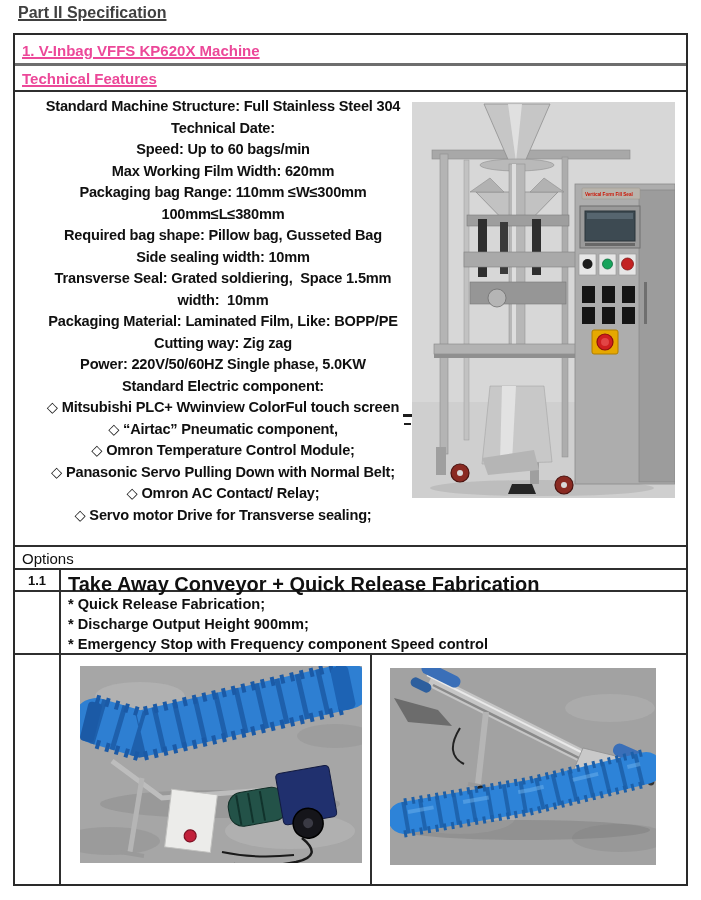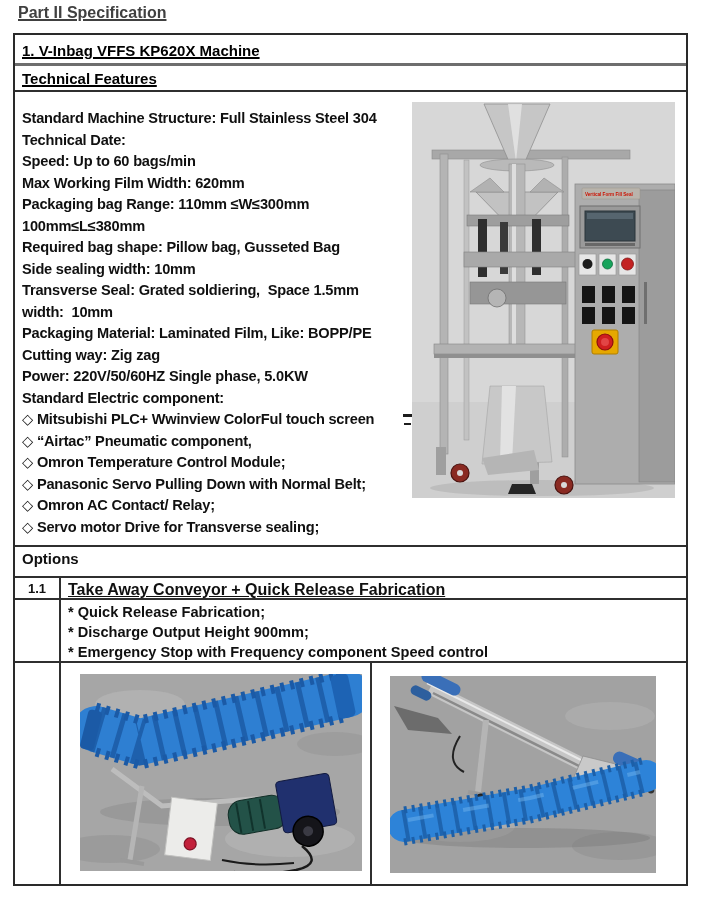--- a/index.html
+++ b/index.html
@@ -4,36 +4,36 @@
 <style>
   html,body{margin:0;padding:0;background:#ffffff;}
   .page{position:relative;width:701px;height:900px;background:#ffffff;overflow:hidden;
         font-family:"Liberation Sans","DejaVu Sans",sans-serif;color:#101010;}
   .doc-title{position:absolute;left:18px;top:4px;font-size:16px;font-weight:bold;
         color:#404040;text-decoration:underline;text-decoration-thickness:2px;}
   .tbl{position:absolute;left:13px;top:33px;width:675px;height:853px;
         border:2px solid #2a2a2a;background:#fff;display:flex;flex-direction:column;box-sizing:border-box;}
   .row{box-sizing:border-box;flex:none;}
   .r1{height:31px;border-bottom:3px solid #6e6e6e;padding:7px 0 0 7px;}
-  .r1 .blue, .r2 .blue{font-size:15px;font-weight:bold;color:#000000;
+  .r1 .blue, .r2 .blue{font-size:15px;font-weight:bold;color:#ec4899;
         text-decoration:underline;text-decoration-thickness:2px;}
   .r2{height:26px;border-bottom:2px solid #2f2f2f;padding:4px 0 8px 7px;}
   .r3{height:455px;border-bottom:2px solid #2f2f2f;position:relative;}
-  .tech-text{position:absolute;left:7px;top:16px;width:402px;}
+  .tech-text{position:absolute;left:7px;top:4px;width:402px;text-align:center;}
   .tech-line{font-size:14.6px;font-weight:bold;line-height:21.5px;height:21.5px;
         white-space:pre;letter-spacing:-0.2px;}
   .machine-photo{position:absolute;left:397px;top:10px;width:263px;height:396px;}
-  .r4{height:31px;border-bottom:2px solid #2f2f2f;padding:3px 0 0 7px;font-size:15px;font-weight:bold;}
+  .r4{height:23px;border-bottom:2px solid #2f2f2f;padding:3px 0 0 7px;font-size:15px;font-weight:normal;}
   .r5{height:22px;border-bottom:2px solid #2f2f2f;display:flex;}
   .r6{height:63px;border-bottom:2px solid #2f2f2f;display:flex;}
   .r7{flex:1 1 auto;display:flex;}
   .cell-num{flex:none;width:46px;border-right:2px solid #2f2f2f;box-sizing:border-box;
         text-align:center;font-size:13px;font-weight:bold;padding-top:3px;}
   .cell-spacer{flex:none;width:46px;border-right:2px solid #2f2f2f;box-sizing:border-box;}
-  .cell-main{flex:1;padding:3px 0 0 7px;font-size:16px;font-weight:bold;box-sizing:border-box;text-decoration:underline;}
+  .cell-main{flex:1;padding:3px 0 0 7px;font-size:20px;font-weight:bold;box-sizing:border-box;}
   .cell-bullets{flex:1;padding:2px 0 0 7px;box-sizing:border-box;}
   .bullet-line{font-size:14.6px;font-weight:bold;line-height:20px;white-space:pre;}
   .img-cell-left{flex:none;width:311px;border-right:2px solid #2f2f2f;box-sizing:border-box;position:relative;}
   .img-cell-right{flex:1;position:relative;}
   .conveyor-photo-left{position:absolute;left:19px;top:11px;width:282px;height:197px;}
   .conveyor-photo-right{position:absolute;left:18px;top:13px;width:266px;height:197px;}
   .artifact{position:absolute;background:#1d1d1d;}
 </style>
 </head>
 <body>

